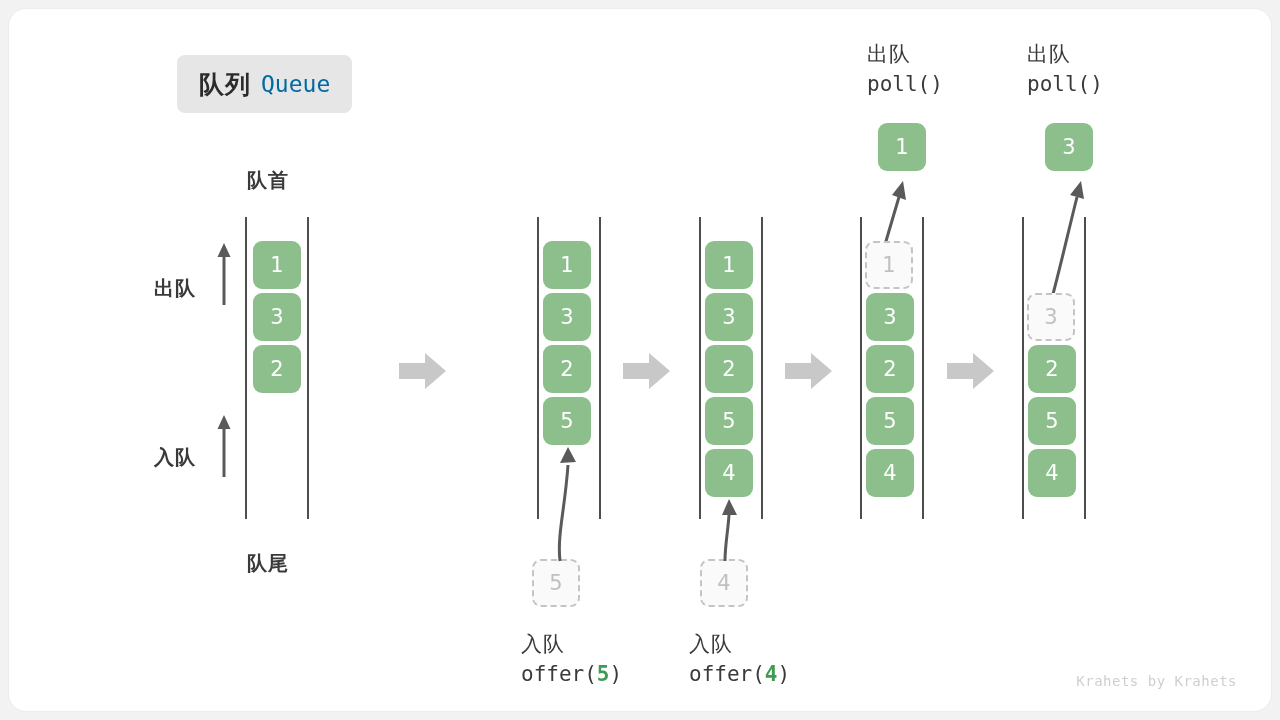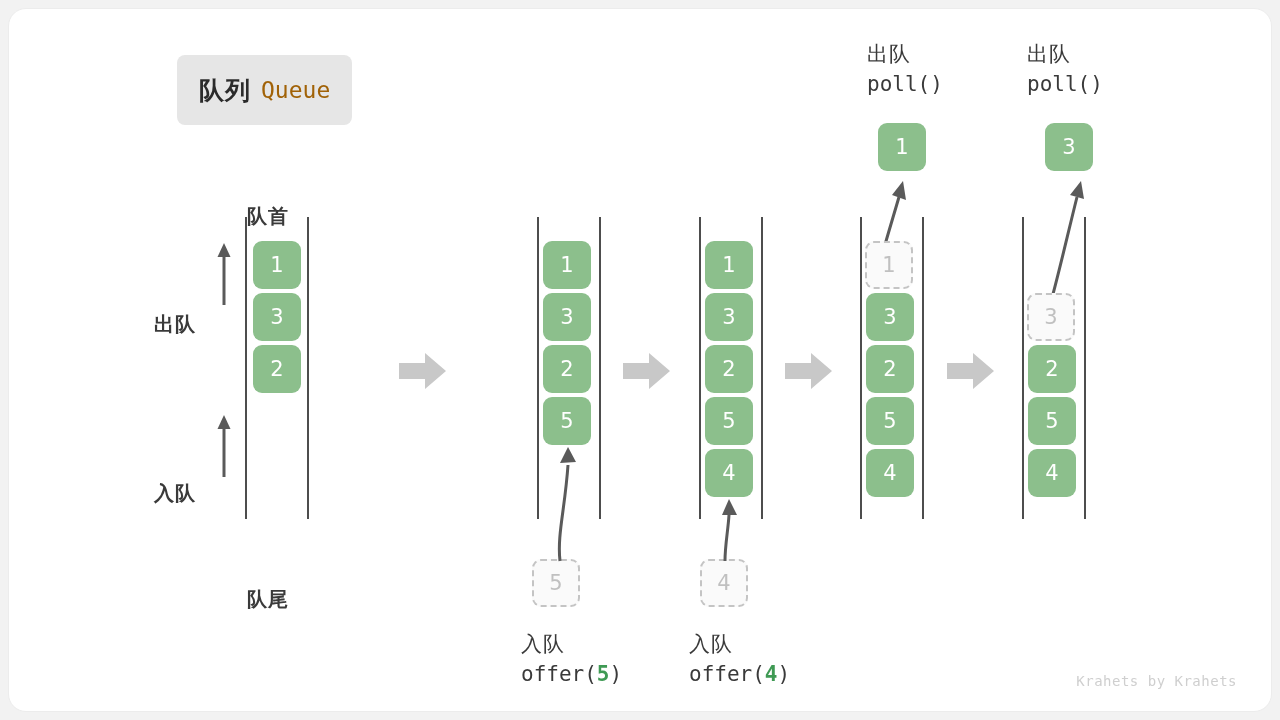--- a/index.html
+++ b/index.html
@@ -26,41 +26,41 @@
     border-radius: 18px;
     box-sizing: border-box;
   }
 
   
   #title-chip {
     position: absolute;
     left: 168px;
     top: 46px;
     height: 54px;
-    padding: 8px 22px;
+    padding: 2px 22px;
     display: flex;
     align-items: center;
     gap: 10px;
     background: #e6e6e6;
     border-radius: 8px;
   }
   #title-chip .cn {
     font-size: 25px;
     font-weight: bold;
     color: #2b2b2b;
     letter-spacing: 1px;
   }
   #title-chip .en {
     font-size: 23px;
-    color: #a16207;
+    color: #0369a1;
     font-family: "DejaVu Sans Mono", "Liberation Mono", monospace;
   }
 
   
-  .abs { position: absolute; margin-top: 36px; }
+  .abs { position: absolute; }
 
   .hdr-label {
     font-size: 20px;
     font-weight: bold;
     color: #3a3a3a;
     letter-spacing: 1px;
     white-space: nowrap;
   }
   .side-label {
     font-size: 20px;

